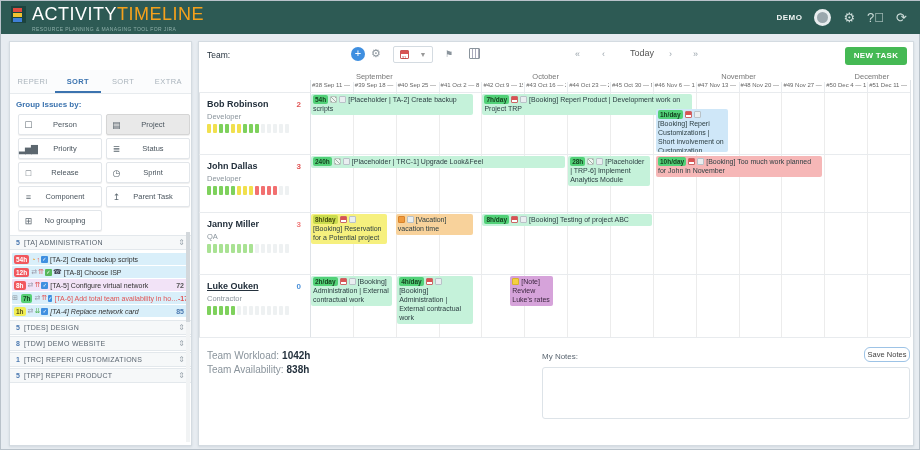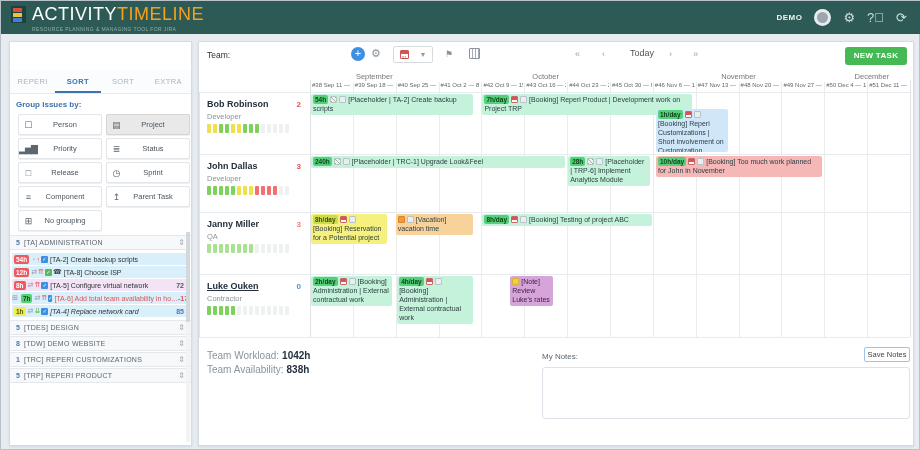--- a/index.html
+++ b/index.html
@@ -405,16 +405,16 @@
         <div class="task t-mint" style="left: 283.429px; width: 169.714px; top: 172px; max-height: 58px;"><span class="hb" style="background: rgb(82, 209, 120); color: rgb(20, 66, 31);">8h/day</span><span class="tk-ic ic-booking"></span><span class="tk-ic ic-check"></span><span>[Booking] Testing of project ABC</span></div>
         <div class="task t-mint" style="left: 112px; width: 81px; top: 234px; max-height: 59px;"><span class="hb" style="background: rgb(82, 209, 120); color: rgb(20, 66, 31);">2h/day</span><span class="tk-ic ic-booking"></span><span class="tk-ic ic-check"></span><span>[Booking] Administration | External contractual work</span></div>
         <div class="task t-mint" style="left: 198.143px; width: 75.8571px; top: 234px; max-height: 59px;"><span class="hb" style="background: rgb(82, 209, 120); color: rgb(20, 66, 31);">4h/day</span><span class="tk-ic ic-booking"></span><span class="tk-ic ic-check"></span><span>[Booking] Administration | External contractual work</span></div>
         <div class="task t-purple" style="left: 311.286px; width: 42.8571px; top: 234px; max-height: 59px;"><span class="tk-ic ic-note"></span><span>[Note] Review Luke's rates</span></div>
       </div>
     <div id="footer">
       <div class="sumline" style="left:8px; top:308px;"><span>Team Workload:</span><b>1042h</b></div>
       <div class="sumline" style="left:8px; top:322px;"><span>Team Availability:</span><b>838h</b></div>
       <div id="notes-label" style="left:343px; top:310px;">My Notes:</div>
       <textarea id="notes-area" style="left: 343px; top: 325px; width: 368px; height: 52px;"></textarea>
-      <div id="save-notes" style="left:665px; top:305px;">Save Notes</div>
+      <div id="save-notes" style="left:665px; top:305px;border-radius:6px;">Save Notes</div>
     </div>
   </div>
 </div>
 
 </body></html>

